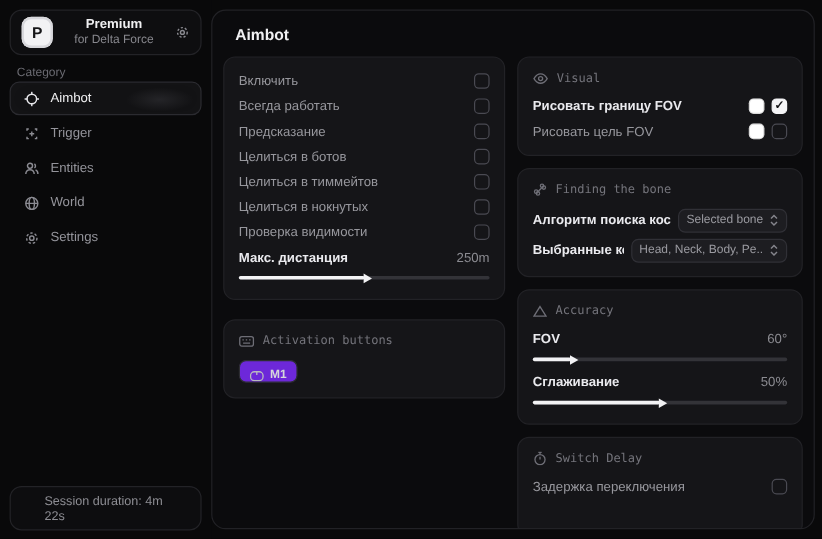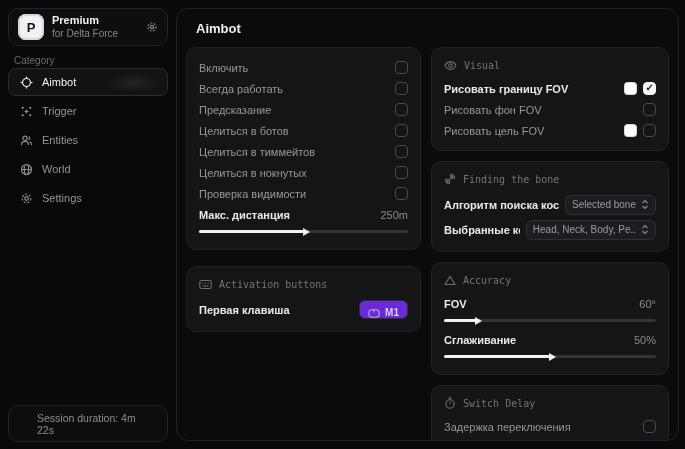--- a/index.html
+++ b/index.html
@@ -15,21 +15,21 @@
     position:absolute; left:8px; top:8px; width:160px; height:38px;
     border:1px solid #232327; border-radius:10px; background:#0e0e10;
     display:flex; align-items:center; padding:0 9px; gap:8px;
   }
   .logo {
     width:26px; height:26px; border-radius:8px; background:#f2f2f4;
     color:#161618; font-weight:bold; font-size:13px;
     display:flex; align-items:center; justify-content:center;
     box-shadow: inset 0 0 0 2px #d8d8dc;
   }
-  .brand-text { flex:1; line-height:1.05; }
+  .brand-text { flex:1; line-height:1.05;text-align:center; }
   .brand-title { font-size:11px; font-weight:bold; color:#f0f0f2; }
   .brand-sub { font-size:10px; color:#87878d; margin-top:2px; }
   .brand-gear { color:#8a8a90; display:flex; }
   .category { position:absolute; left:14px; top:55px; font-size:10px; color:#6b6b72; }
   .nav { position:absolute; left:8px; top:68px; width:160px; display:flex; flex-direction:column; gap:1px; }
   .nav-item {
     height:28px; display:flex; align-items:center; gap:9px; padding:0 11px;
     font-size:11px; color:#94949b; border-radius:8px; border:1px solid transparent;
     cursor:default; position:relative; overflow:hidden;
   }
@@ -250,21 +250,20 @@
                 <rect x="0.8" y="1.5" width="11.4" height="8" rx="1.8"></rect>
                   <line x1="3" y1="4.2" x2="4.2" y2="4.2"></line>
                   <line x1="5.8" y1="4.2" x2="7" y2="4.2"></line>
                   <line x1="8.6" y1="4.2" x2="9.8" y2="4.2"></line>
                   <line x1="3.6" y1="7" x2="9.4" y2="7"></line>
               </svg>
             </span>
             <span>Activation buttons</span>
           </div>
           <div class="row row-lg">
-            <span class="lbl bright">Первая клавиша</span>
             <span class="keybtn">
               <span class="kicon">
                 <svg width="12" height="9" viewBox="0 0 12 9" fill="none" stroke="currentColor" stroke-width="1.1">
                   <rect x="0.8" y="0.8" width="10.4" height="7.4" rx="3.2"></rect>
                     <line x1="6" y1="0.8" x2="6" y2="3.6"></line>
                 </svg>
               </span>
               <span>M1</span>
             </span>
           </div>
@@ -280,24 +279,20 @@
                 <path d="M1 5.5 C2.6 2.8 4.4 1.6 6.5 1.6 s3.9 1.2 5.5 3.9 C10.4 8.2 8.6 9.4 6.5 9.4 S2.6 8.2 1 5.5 Z"></path>
                   <circle cx="6.5" cy="5.5" r="1.7"></circle>
               </svg>
             </span>
             <span>Visual</span>
           </div>
           <div class="row">
             <span class="lbl bright">Рисовать границу FOV</span>
             <span class="swatch"></span>
             <span class="checkbox" data-checked="true"></span>
-          </div>
-          <div class="row">
-            <span class="lbl">Рисовать фон FOV</span>
-            <span class="checkbox" data-checked="false"></span>
           </div>
           <div class="row">
             <span class="lbl">Рисовать цель FOV</span>
             <span class="swatch"></span>
             <span class="checkbox" data-checked="false"></span>
           </div>
         </div>
 
         <div class="card">
           <div class="card-head">

